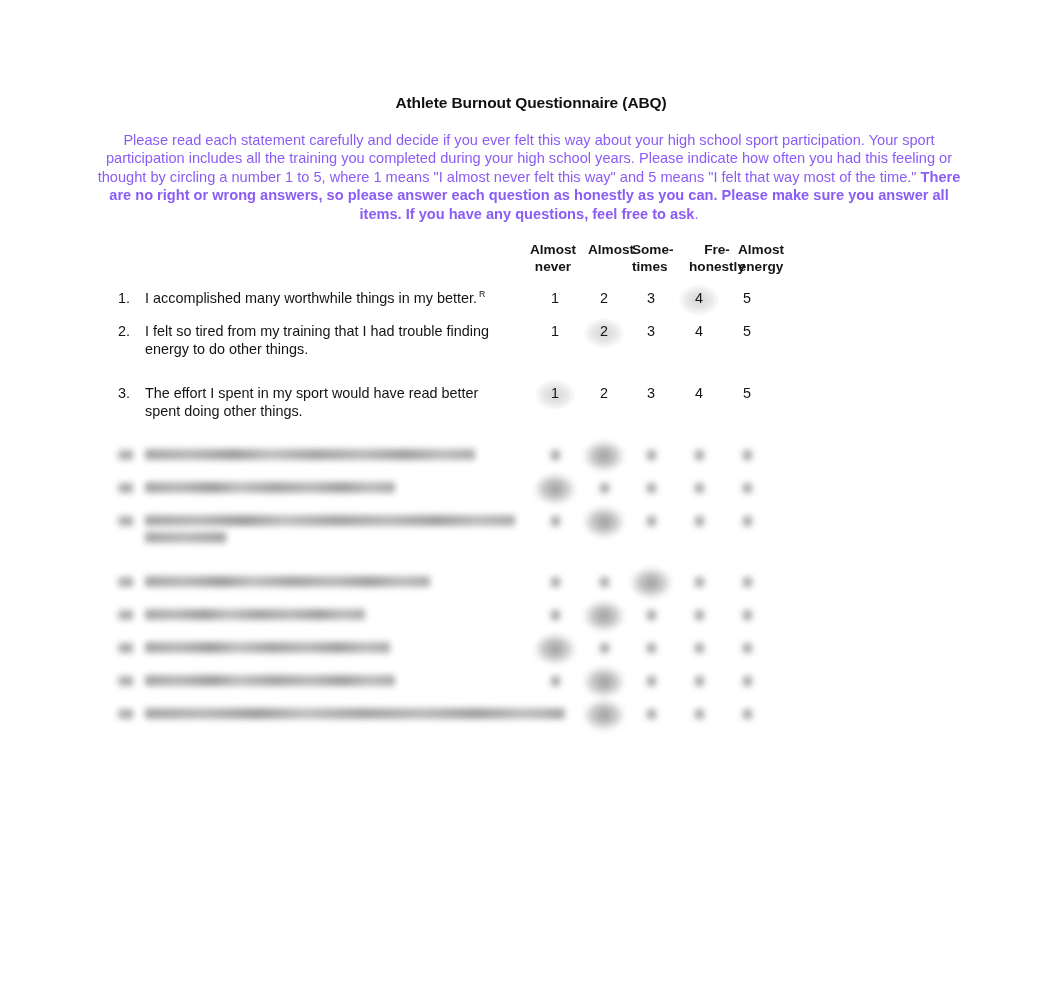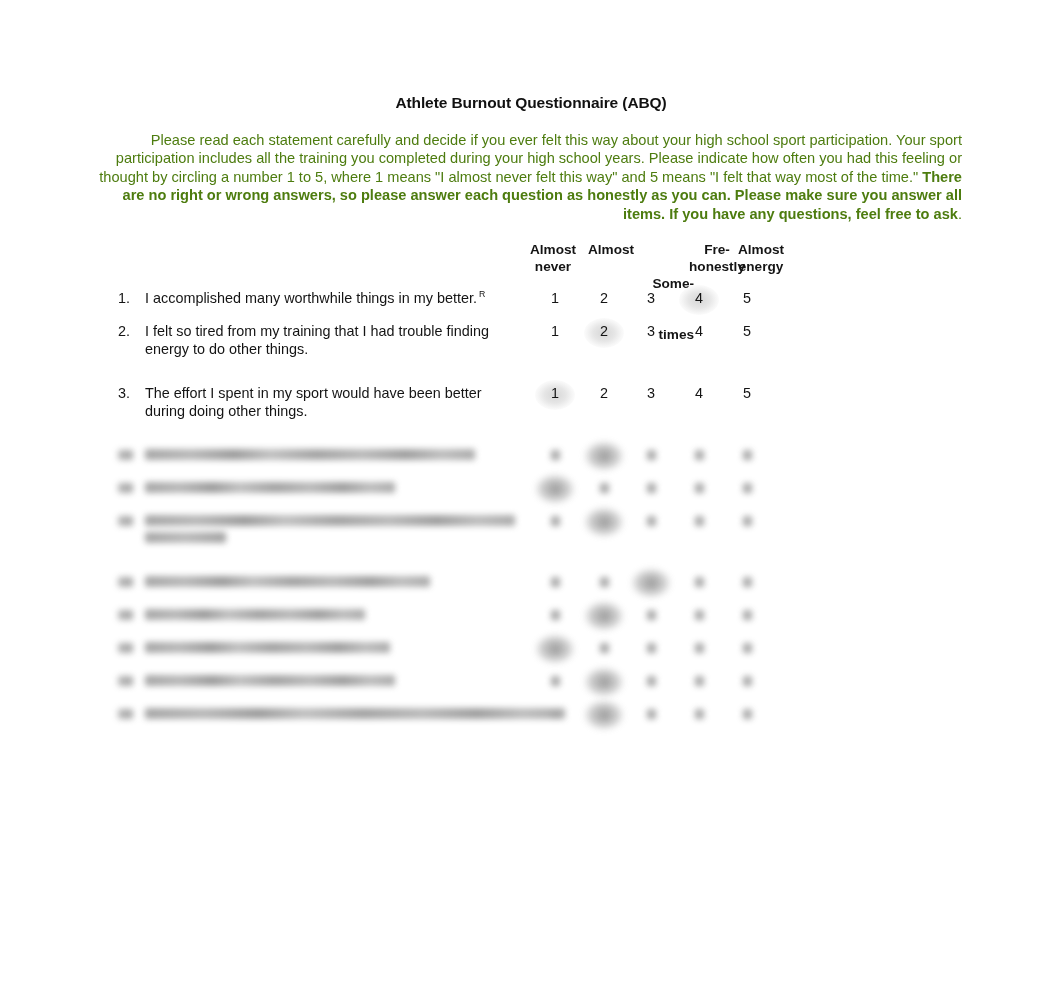--- a/index.html
+++ b/index.html
@@ -38,22 +38,22 @@
   }
 
   
   .intro {
     position: absolute;
     left: 96px;
     top: 131px;
     width: 866px;
     font-size: 14.6px;
     line-height: 18.4px;
-    text-align: right;
-    color: #4d7c0f;
+    text-align: center;
+    color: #8b5cf6;
   }
   .intro .b { font-weight: bold; }
 
   
   .scale-head {
     position: absolute;
     left: 520px;
     top: 241px;
     width: 255px;
     height: 36px;
@@ -73,21 +73,21 @@
   .sh-0 { left: 0px;   width: 66px; }
   .sh-1 { left: 62px;  width: 58px; }
   .sh-2 { left: 112px; width: 62px; }
   .sh-3 { left: 166px; width: 62px; }
   .sh-4 { left: 208px; width: 66px; }
 
   .sh-1 .l2, .sh-0 .l2 { }
   .sh-0 .l2 { }
 
   
-  .sh-2 .l1, .sh-2 .l2 { text-align: right; margin-top: 34px; }
+  .sh-2 .l1, .sh-2 .l2 { text-align: left; }
   .sh-3 .l1, .sh-3 .l2 { text-align: center; }
 
   
   .items {
     position: absolute;
     left: 0;
     top: 0;
     width: 1062px;
   }
   .item {
@@ -227,21 +227,21 @@
           <div class="opt opt-0">1</div>
           <div class="mark opt-1"></div>
           <div class="opt opt-1">2</div>
           <div class="opt opt-2">3</div>
           <div class="opt opt-3">4</div>
           <div class="opt opt-4">5</div>
         </div>
       </div>
       <div class="item" style="top: 385px;">
         <div class="num">3.</div>
-        <div class="txt"><span>The effort I spent in my sport would have been better during doing other things.</span></div>
+        <div class="txt"><span>The effort I spent in my sport would have read better spent doing other things.</span></div>
         <div class="scale">
           <div class="mark opt-0"></div>
           <div class="opt opt-0">1</div>
           <div class="opt opt-1">2</div>
           <div class="opt opt-2">3</div>
           <div class="opt opt-3">4</div>
           <div class="opt opt-4">5</div>
         </div>
       </div>
       <div class="item blurred" style="top: 446px;">

